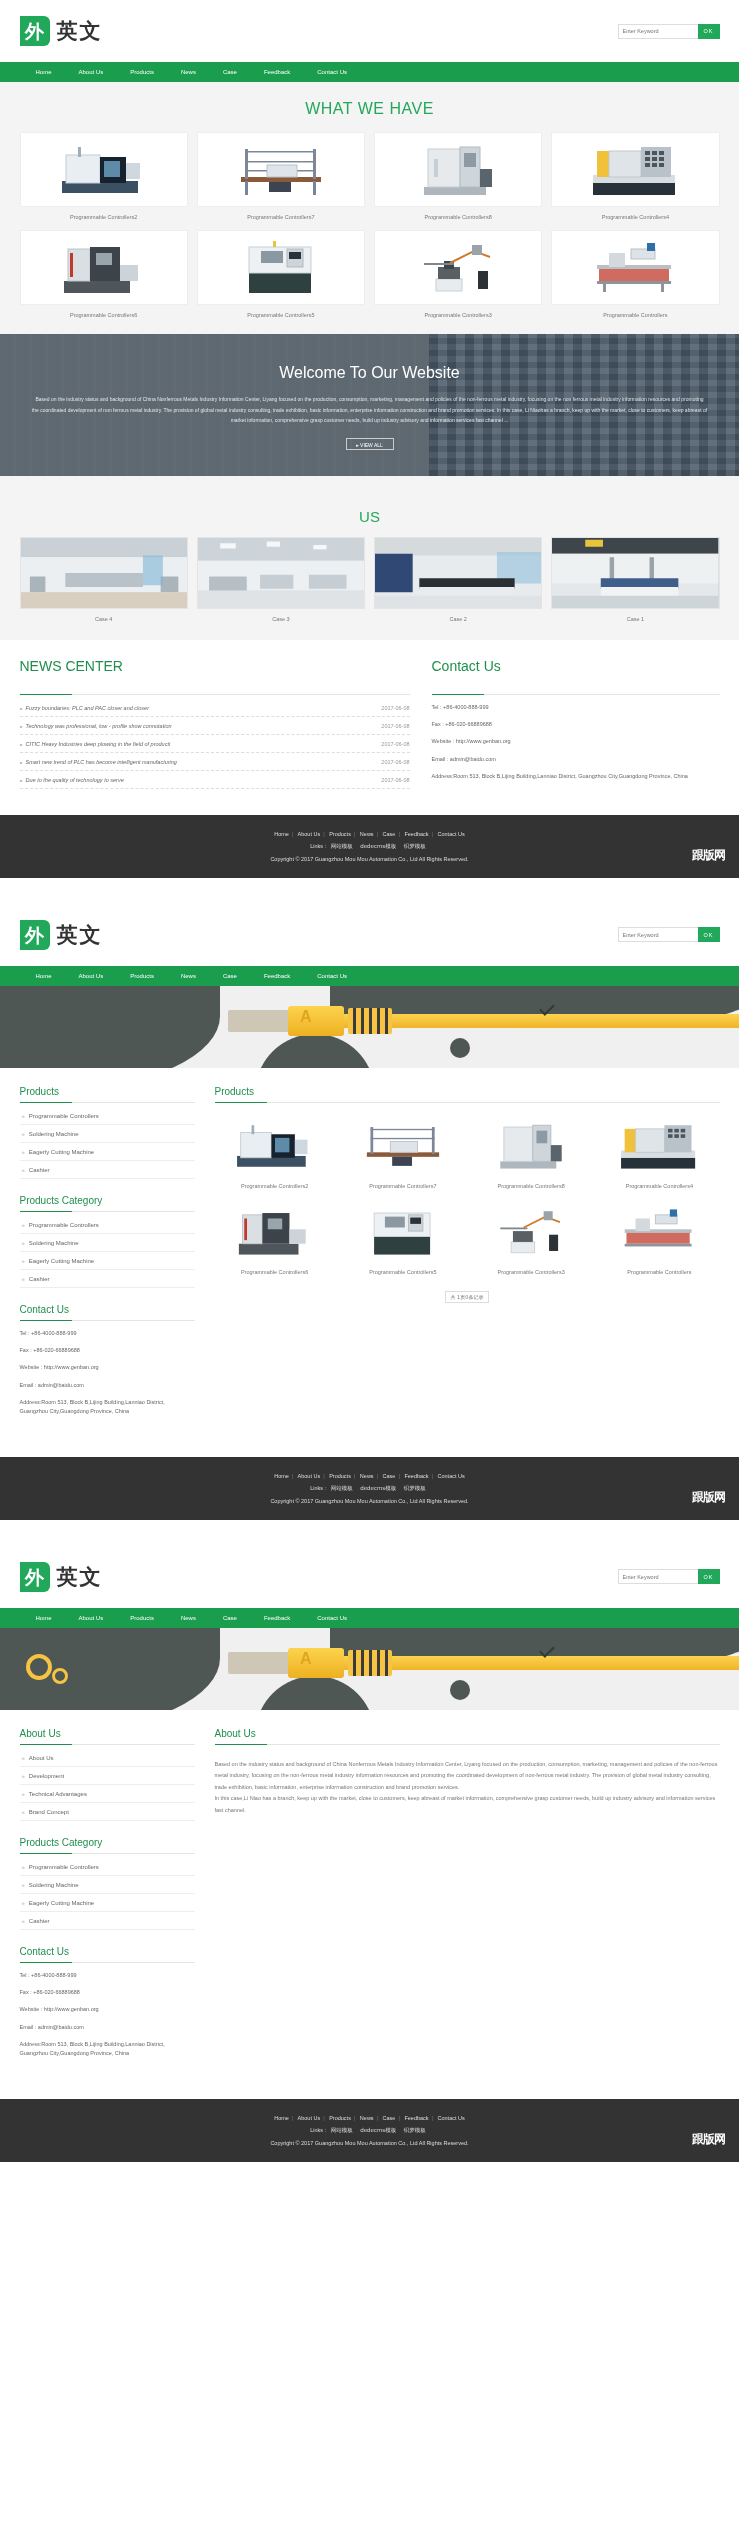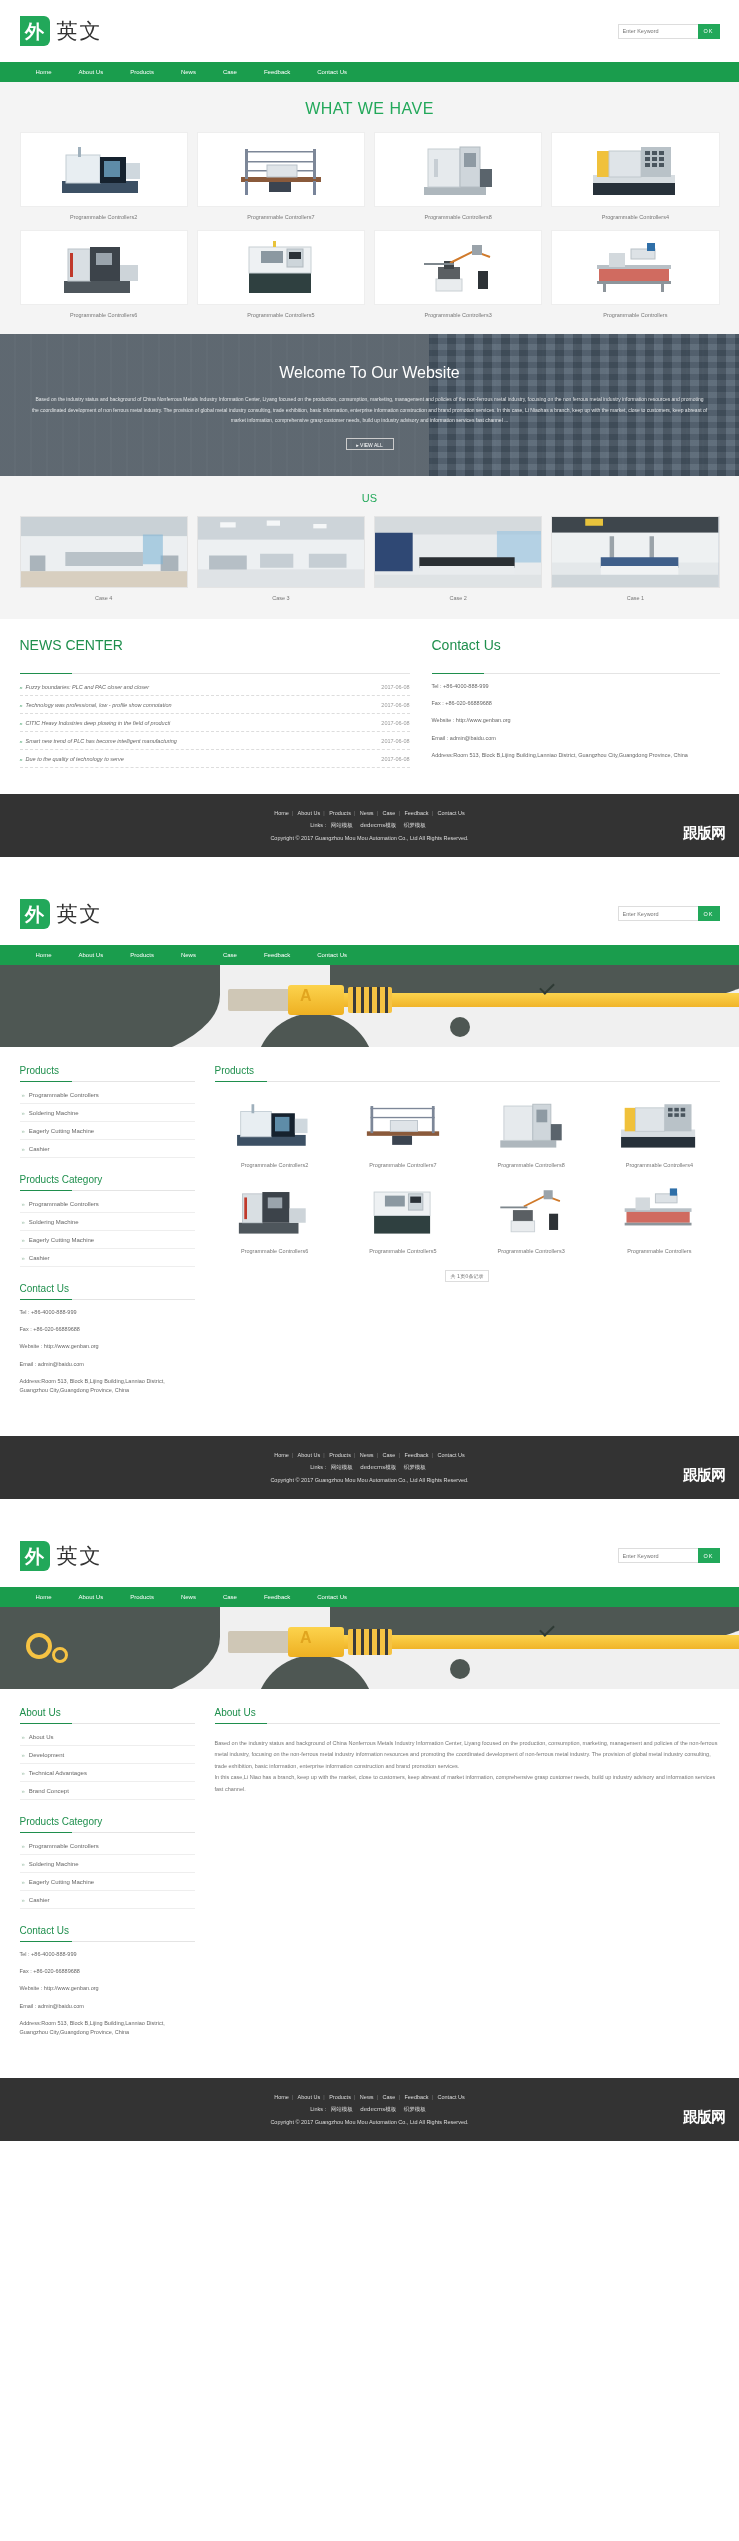--- a/index.html
+++ b/index.html
@@ -14,21 +14,21 @@
 
   
   .header { height: 62px; background:#fff; display:flex; align-items:center; }
   .header-inner { width: 700px; margin:0 auto; display:flex; align-items:center; justify-content:space-between;}
   .logo { display:flex; align-items:center; gap:7px; }
   .logo-mark {
     width: 30px; height: 30px; background:#22a85a; color:#fff;
     font-size: 19px; font-weight: bold; line-height: 30px; text-align:center;
     border-radius: 0 6px 6px 0; font-family:"DejaVu Sans", sans-serif;
   }
-  .logo-text { font-size: 21px; font-weight:normal; color:#333; letter-spacing:2px; font-family:"DejaVu Sans", sans-serif;}
+  .logo-text { font-size: 21px; font-weight:bold; color:#333; letter-spacing:2px; font-family:"DejaVu Sans", sans-serif;}
   .search-box { display:flex; align-items:center; height: 15px; }
   .search-input {
     width: 80px; height:15px; border:1px solid #ddd; border-right:none;
     font-size:5.5px; color:#999; padding: 0 4px; outline:none;
     font-family:"Liberation Sans", sans-serif; background:#fff;
   }
   .search-btn {
     width: 22px; height:15px; background:#22a85a; color:#fff; border:none;
     font-size:5.5px; letter-spacing:1px; cursor:pointer; font-family:"Liberation Sans", sans-serif;
   }
@@ -36,21 +36,21 @@
   
   .nav { background:#1a9d4d; height: 20px; }
   .nav-inner { width:700px; margin:0 auto; display:flex; align-items:center; height:20px; padding-left:16px;}
   .nav-item {
     color:#fff; font-size:6px; padding: 0 0; margin-right: 27px; cursor:pointer;
     white-space:nowrap;
   }
 
   
   .sec-title { text-align:center; color:#22a85a; font-size:16px; padding: 18px 0 14px; letter-spacing:0.5px;}
-  .sec-sub { text-align:center; color:#22a85a; font-size:11px; padding: 16px 0 12px;}
+  .sec-sub { text-align:center; color:#22a85a; font-size:15px; padding: 32px 0 12px;}
 
   
   .grid { display:flex; gap:9px; width:700px; margin:0 auto; }
   .card { flex:1; }
   .card-img {
     height: 75px; background:#fff; border:1px solid #eee; position:relative; overflow:hidden;
     display:flex; align-items:center; justify-content:center;
   }
   .card-label { text-align:center; font-size:5.5px; color:#777; padding:7px 0 0; }
   .gridwrap { background:#f4f4f4; padding-bottom:16px; }
@@ -101,21 +101,21 @@
 
   
   .footer { background:#333333; padding: 16px 0 16px; position:relative; }
   .footer-nav { text-align:center; color:#ddd; font-size:5.5px; margin-bottom:6px;}
   .footer-nav span.sep { color:#777; padding: 0 3px; }
   .footer-links { text-align:center; color:#ddd; font-size:5.5px; margin-bottom:6px;}
   .footer-links b { font-weight:normal; padding:0 3px; font-family:"DejaVu Sans", sans-serif;}
   .footer-copy { text-align:center; color:#ddd; font-size:5.5px; }
   .footer-badge {
     position:absolute; right: 14px; bottom: 14px;
-    color:#fff; font-size:15px; font-weight:bold; letter-spacing:-1px;
+    color:#fff; font-size:12px; font-weight:bold; letter-spacing:-1px;
     font-family:"DejaVu Sans", sans-serif;
   }
 
   
   .ibanner { height: 82px; position:relative; overflow:hidden; background:#f0f0f0;}
   .ib-dark { position:absolute; left:-40px; top:-18px; width:260px; height:120px; background:#4e5753; border-radius:0 0 60% 40%; }
   .ib-dark2 { position:absolute; left:330px; top:-30px; width:420px; height:72px; background:#4e5753; border-radius:0 0 40% 30%;}
   .ib-circle { position:absolute; left:255px; top:48px; width:120px; height:120px; background:#4e5753; border-radius:50%;}
   .ib-dot { position:absolute; left:450px; top:52px; width:20px; height:20px; background:#4e5753; border-radius:50%;}
   .ib-cable { position:absolute; left:290px; top:28px; width:460px; height:14px; background:linear-gradient(#fcd34d,#f0b429); border-radius:3px;}

